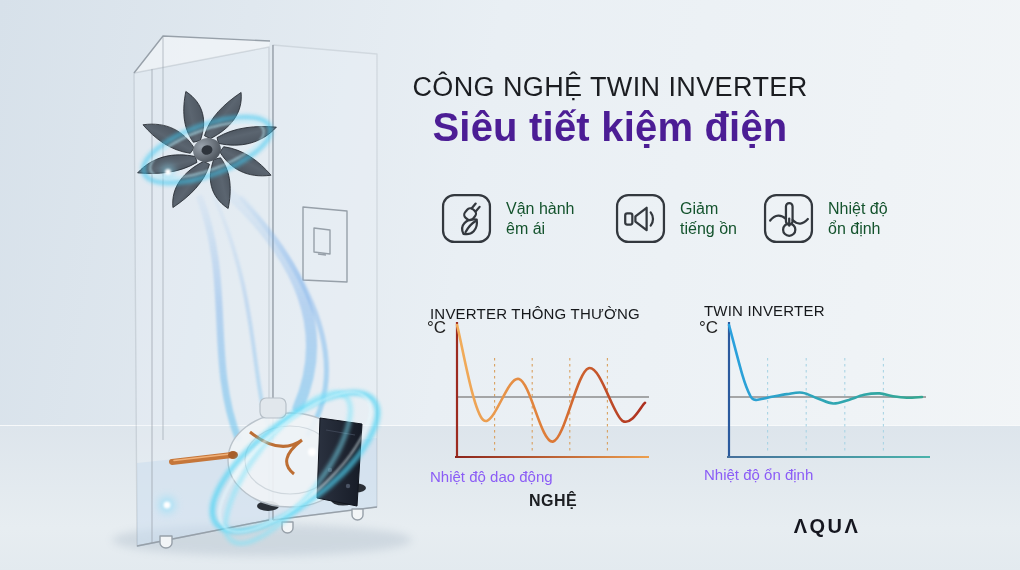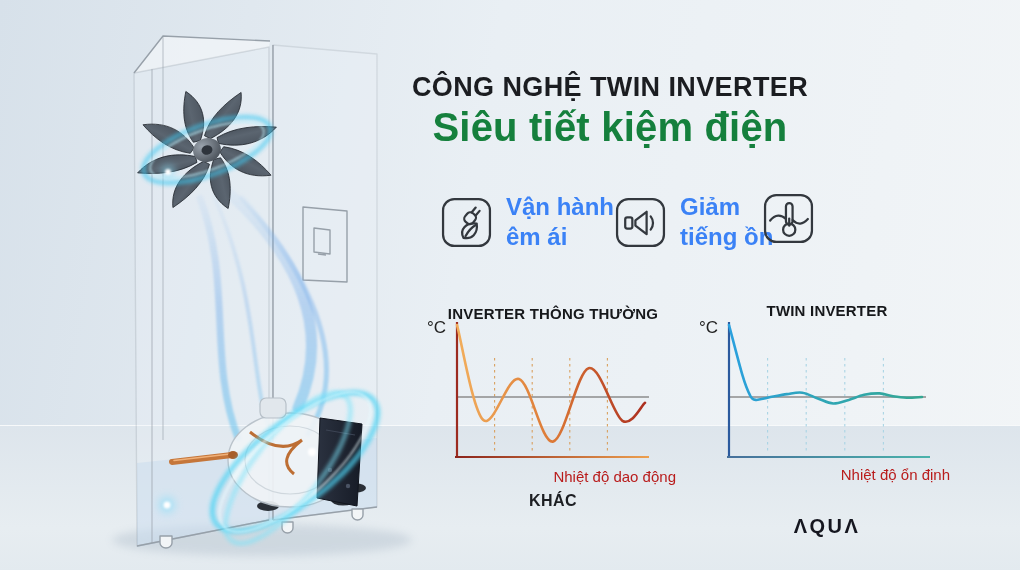--- a/index.html
+++ b/index.html
@@ -9,34 +9,34 @@
     background:linear-gradient(100deg,#d7e1ea 0%,#e9eff4 45%,#f2f5f7 100%);
   }
   .abs{position:absolute;}
   #floor{
     left:0;top:425px;width:1020px;height:145px;
     background:linear-gradient(180deg,#dde5ec 0%,#e7edf1 70%,#e3eaef 100%);
     border-top:1px solid rgba(255,255,255,0.7);
   }
   .kicker{
     left:410px;top:72px;width:400px;text-align:center;
-    font-size:27px;font-weight:700;letter-spacing:0.4px;color:#1b1d21;
+    font-size:27px;font-weight:400;letter-spacing:0.4px;color:#1b1d21;
   }
   .big-title{
     left:410px;top:105px;width:400px;text-align:center;
-    font-size:40px;font-weight:700;letter-spacing:0.2px;color:#15803d;
+    font-size:40px;font-weight:700;letter-spacing:0.2px;color:#4c1d95;
   }
   .feature{display:flex;align-items:center;gap:13px;}
   .feature-icon{width:53px;height:53px;flex:0 0 auto;}
   .feature-label{
-    font-size:24px;font-weight:700;line-height:1.25;color:#3b82f6;white-space:pre-line;
-  }
-  .chart-title{font-size:15px;font-weight:700;letter-spacing:0.2px;color:#16181b;text-align:center;}
+    font-size:16px;font-weight:400;line-height:1.25;color:#14532d;white-space:pre-line;
+  }
+  .chart-title{font-size:15px;font-weight:400;letter-spacing:0.2px;color:#16181b;}
   .unit-label{font-size:17px;color:#222;font-weight:400;}
-  .chart-caption{font-size:15px;color:#b91c1c;text-align:right;}
+  .chart-caption{font-size:15px;color:#8b5cf6;text-align:left;}
   .brand-other{font-size:16px;font-weight:700;letter-spacing:0.5px;color:#1c1e22;text-align:center;}
   .brand-aqua{font-size:20px;font-weight:700;letter-spacing:2.5px;color:#15161f;text-align:center;margin-top:24px;}
   svg{display:block;}
 </style>
 </head>
 <body>
 
 <div class="abs" id="floor"></div>
 
 <svg class="abs" style="left:0;top:0" width="1020" height="570" viewBox="0 0 1020 570">
@@ -202,20 +202,22 @@
 <div class="abs feature" style="left:762px;top:192px">
   <svg class="feature-icon" viewBox="0 0 52 52">
     <g fill="none" stroke="#33383e" stroke-width="2.2" stroke-linecap="round" stroke-linejoin="round">
       <rect x="3" y="3" width="46" height="46" rx="11"></rect>
       <path d="M8,28 C13,21.5 19,22 23.5,26.5 M30,27.5 C35,32.5 40,32 45,26.5"></path>
       <rect x="23.5" y="11" width="6.5" height="21" rx="3.2"></rect>
       <circle cx="26.7" cy="37" r="6"></circle>
       <line x1="26.7" y1="26" x2="26.7" y2="33"></line>
     </g>
   </svg>
+  <div class="feature-label">Nhiệt độ
+ổn định</div>
 </div>
 
 <svg class="abs" style="left:0;top:0" width="1020" height="570" viewBox="0 0 1020 570">
   <defs id="chart-defs">
       <linearGradient id="chart-left-ax" gradientUnits="userSpaceOnUse" x1="457" y1="0" x2="649" y2="0">
         <stop offset="0" stop-color="#8C241C"></stop>
         <stop offset="1" stop-color="#EDA04F"></stop>
       </linearGradient>
       <linearGradient id="chart-left-cv" gradientUnits="userSpaceOnUse" x1="457" y1="0" x2="645" y2="0">
         <stop offset="0" stop-color="#F2AE5C"></stop>
@@ -256,14 +258,14 @@
 
 <div class="abs chart-title" style="left:430px;top:305px;width:246px">INVERTER THÔNG THƯỜNG</div>
 <div class="abs chart-title" style="left:704px;top:302px;width:246px">TWIN INVERTER</div>
 
 <div class="abs unit-label" style="left:427px;top:318px">°C</div>
 <div class="abs unit-label" style="left:699px;top:318px">°C</div>
 
 <div class="abs chart-caption" style="left:430px;top:468px;width:246px">Nhiệt độ dao động</div>
 <div class="abs chart-caption" style="left:704px;top:466px;width:246px">Nhiệt độ ổn định</div>
 
-<div class="abs brand-other" style="left:430px;top:492px;width:246px">KHÁC</div>
+<div class="abs brand-other" style="left:430px;top:492px;width:246px">NGHỆ</div>
 <div class="abs brand-aqua" style="left:704px;top:491px;width:246px">ΛQUΛ</div>
 
 </body></html>

